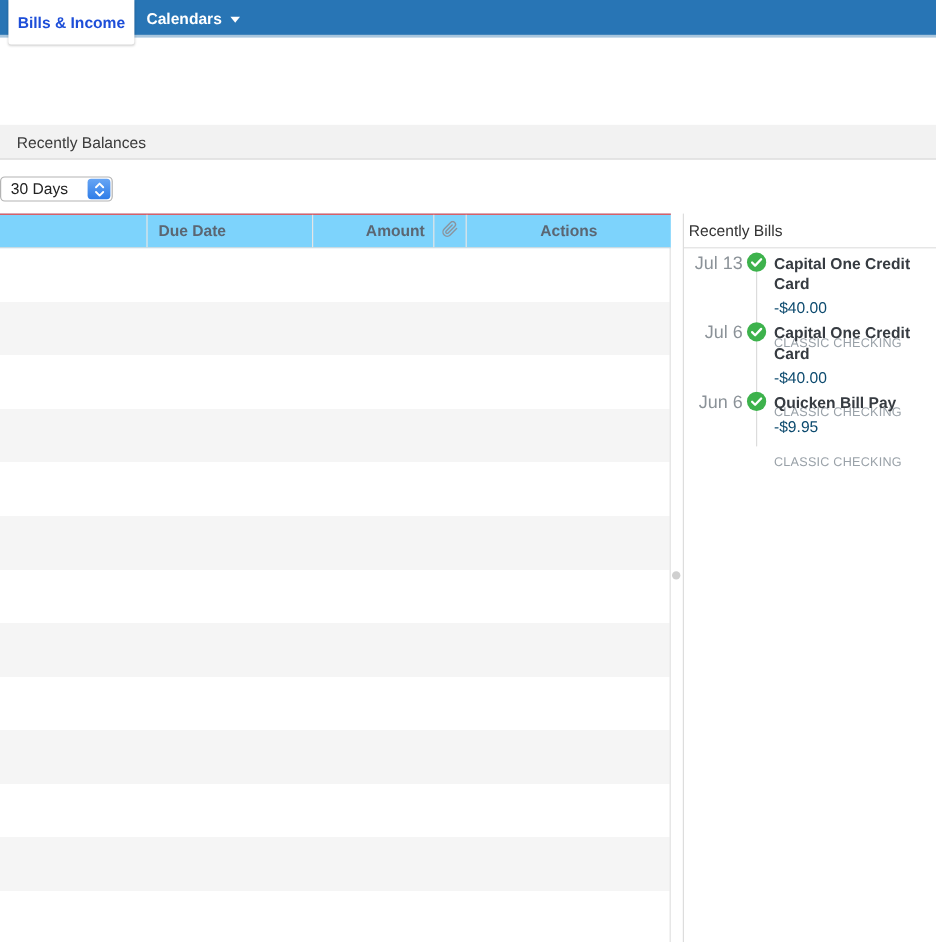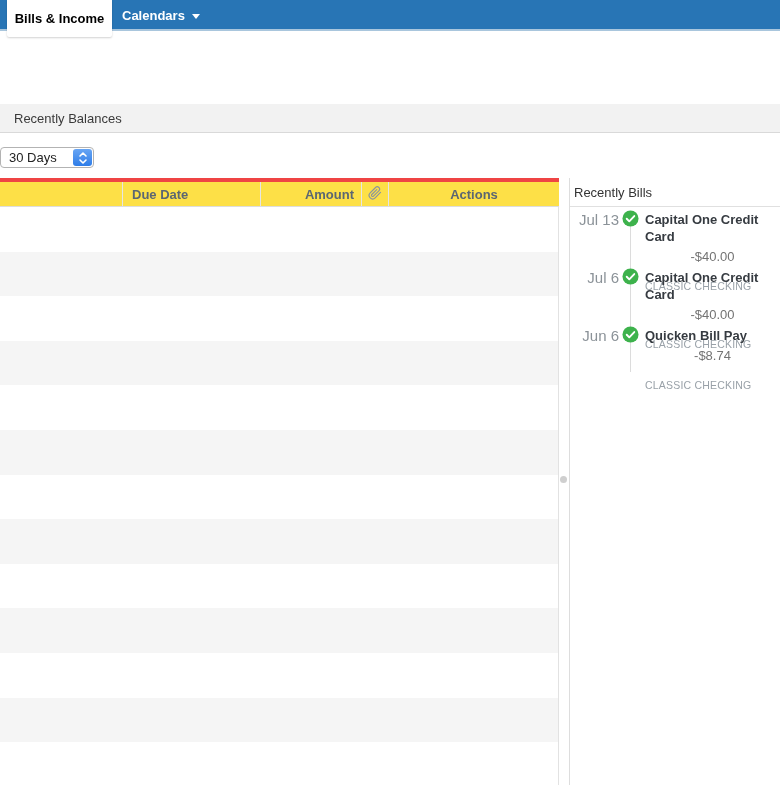--- a/index.html
+++ b/index.html
@@ -7,21 +7,21 @@
               font-family:"Liberation Sans", sans-serif; }
   body { position:relative; }
 
   
   .tabbar { position:absolute; top:0; left:0; width:780px; height:31px;
             background:#2875b5; border-bottom:2px solid #a9c6dd; z-index:1; }
   .tab-active { position:absolute; top:0; left:7px; width:105px; height:37px;
             background:#fff; z-index:3; border-radius:0 0 2px 2px;
             box-shadow:0 1px 2px rgba(0,0,0,.18);
             display:flex; align-items:center; justify-content:center; }
-  .tab-active span { color:#000000; font-size:13px; font-weight:bold; }
+  .tab-active span { color:#1d4ed8; font-size:13px; font-weight:bold; }
   .tab-cal { position:absolute; top:0; left:122px; height:31px; z-index:2;
             display:flex; align-items:center; gap:7px; cursor:pointer; }
   .tab-cal span.lbl { color:#fff; font-size:13px; font-weight:bold; }
   .caret-down { width:0; height:0; border-left:4.5px solid transparent;
             border-right:4.5px solid transparent; border-top:5px solid #fff;
             display:inline-block; margin-top:2px; }
 
   
   .section-bar { position:absolute; top:104px; left:0; width:780px; height:29px;
             background:#f2f2f2; border-bottom:1px solid #d9d9d9;
@@ -32,21 +32,21 @@
   .range-select { position:absolute; top:147px; left:0; width:94px; height:21px;
             background:#fff; border:1px solid #b3b3b3; border-radius:4px;
             display:flex; align-items:center; cursor:pointer; }
   .rs-value { font-size:13px; color:#222; margin-left:8px; }
   .rs-stepper { position:absolute; top:1px; bottom:1px; right:1px; width:19px;
             border-radius:3px; background:linear-gradient(#67a5f4,#2f7de8);
             display:flex; align-items:center; justify-content:center; }
 
   
   .bills-header { position:absolute; top:178px; left:0; width:559px; height:29px;
-            background:#fde047; border-top:4px solid #ef4444;
+            background:#7dd3fc; border-top:1px solid #ef4444;
             border-bottom:1px solid #dddddd; display:flex; }
   .bh-cell { height:100%; display:flex; align-items:center;
             font-size:13px; font-weight:bold; color:#5b6672; }
   .bh-cell + .bh-cell { border-left:1px solid #e5e5e5; }
   .bh-name    { width:122px; }
   .bh-due     { width:138px; padding-left:9px; }
   .bh-amount  { width:101px; justify-content:flex-end; padding-right:7px; }
   .bh-clip    { width:27px;  justify-content:center; }
   .bh-actions { flex:1; justify-content:center; }
   .bills-body { position:absolute; top:207px; left:0; width:559px; bottom:0;
@@ -66,21 +66,21 @@
   .rp-header span { margin-left:4px; font-size:13px; color:#333; }
   .rp-timeline { position:absolute; left:60px; top:36px; width:1px; height:158px;
             background:#dcdcdc; z-index:0; }
   .rp-entries { position:absolute; top:29px; left:0; right:0; }
   .rp-entry { position:relative; height:58px; padding-top:4px; }
   .rp-date { position:absolute; left:0; top:5px; width:49px; text-align:right;
             font-size:15px; color:#8b9298; line-height:15px; }
   .rp-check { position:absolute; left:52px; top:3px; width:17px; height:17px; z-index:1; }
   .rp-body { margin-left:75px; }
   .rp-name { font-size:13px; font-weight:bold; color:#363b41; line-height:17px; }
-  .rp-amount { font-size:13px; color:#737373; line-height:15px; margin-top:4px;text-align:center; }
+  .rp-amount { font-size:13px; color:#0c4a6e; line-height:15px; margin-top:4px; }
   .rp-account { font-size:10.5px; color:#99a1a8; line-height:13px; margin-top:16px;
             letter-spacing:.2px; }
 </style>
 </head>
 <body>
 
 <div class="tabbar"></div>
 <div class="tab-active">
   <span>Bills &amp; Income</span>
 </div>
@@ -161,19 +161,19 @@
     <div class="rp-entry">
       <span class="rp-date">Jun 6</span>
       <span class="rp-check">
         <svg width="17" height="17" viewBox="0 0 18 18">
           <circle cx="9" cy="9" r="8.5" fill="#3db24c"></circle>
           <path d="M5 9.3 L7.7 12 L13 6.4" fill="none" stroke="#fff" stroke-width="2" stroke-linecap="round" stroke-linejoin="round"></path>
         </svg>
       </span>
       <div class="rp-body">
         <div class="rp-name">Quicken Bill Pay</div>
-        <div class="rp-amount">-$8.74</div>
+        <div class="rp-amount">-$9.95</div>
         <div class="rp-account">CLASSIC CHECKING</div>
       </div>
     </div>
 
   </div>
 </div>
 
 </body></html>

